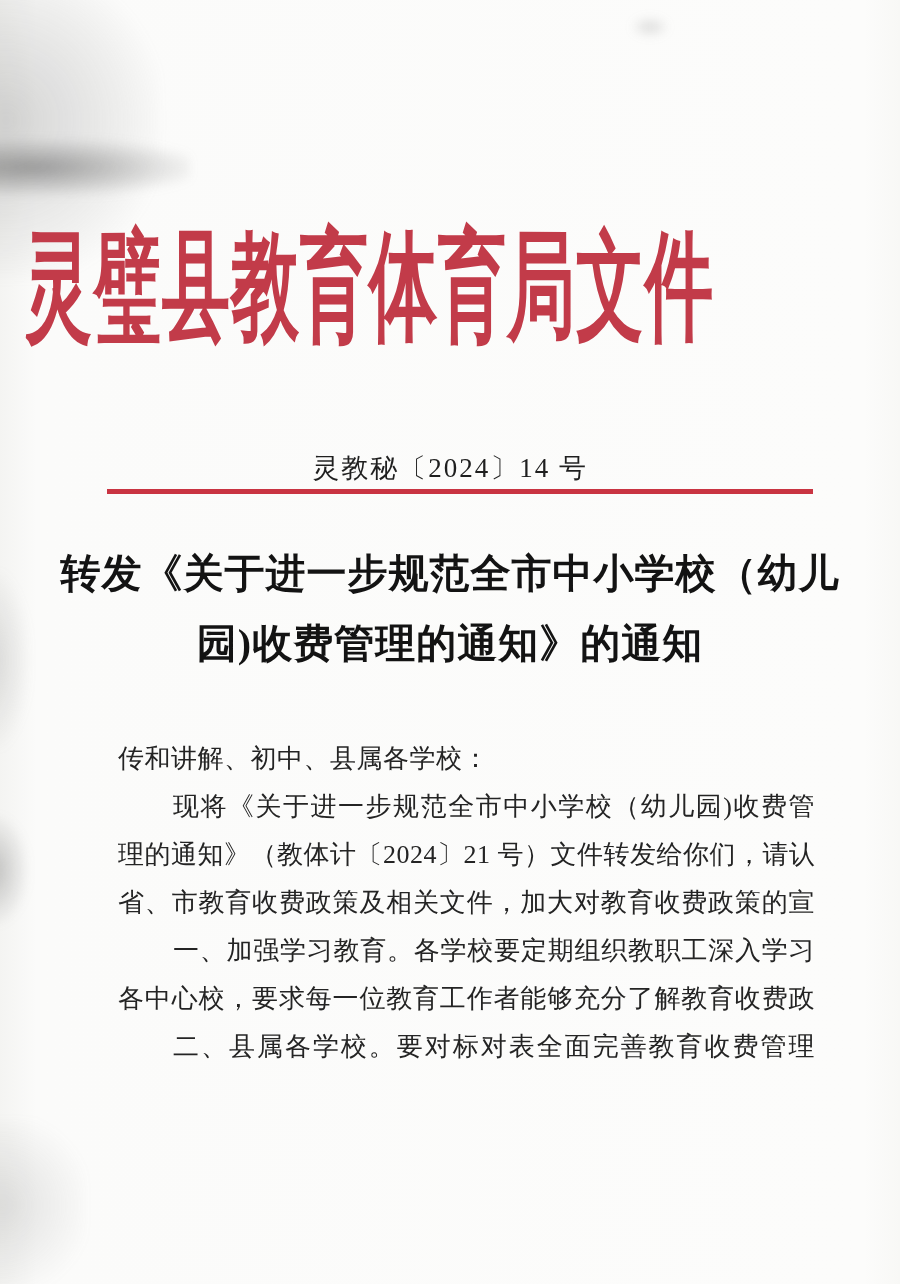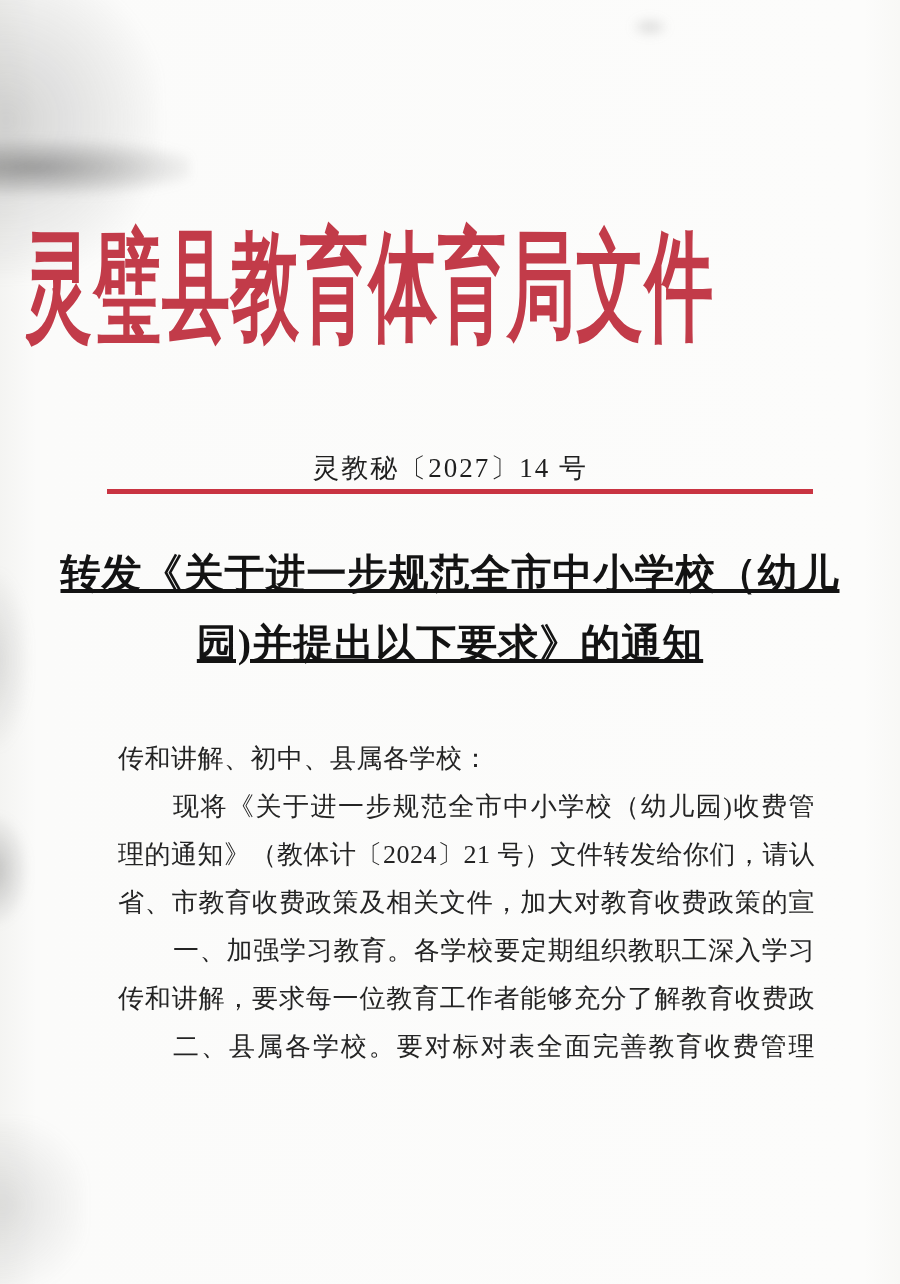--- a/index.html
+++ b/index.html
@@ -93,21 +93,20 @@
   
   .doc-title {
     position: absolute;
     top: 551px; left: 60px;
     width: 780px;
     text-align: center;
     font-weight: 700;
     font-size: 40px;
     color: #131313;
     letter-spacing: 1px;
-    text-decoration: underline;
   }
   .doc-title .t-line {
     line-height: 46px;
     margin-bottom: 24px;
     white-space: nowrap;
   }
 
   
   .body-text {
     position: absolute;
@@ -142,32 +141,32 @@
   <div class="artifact a-band"></div>
   <div class="artifact a-edge-mid"></div>
   <div class="artifact a-edge-low"></div>
   <div class="artifact a-bottom"></div>
   <div class="artifact a-dot-top"></div>
 
   <div class="agency-header">
     <span class="stretch" style="color: rgb(194, 59, 73);">灵璧县教育体育局文件</span>
   </div>
 
-  <div class="doc-number">灵教秘〔2027〕14 号</div>
+  <div class="doc-number">灵教秘〔2024〕14 号</div>
 
   <div class="red-rule" style="background: rgb(201, 52, 66);"></div>
 
   <div class="doc-title">
     <div class="t-line">转发《关于进一步规范全市中小学校（幼儿</div>
-    <div class="t-line">园)并提出以下要求》的通知</div>
+    <div class="t-line">园)收费管理的通知》的通知</div>
   </div>
 
   <div class="body-text">
     <div class="b-line short">传和讲解、初中、县属各学校：</div>
     <div class="b-line indent">现将《关于进一步规范全市中小学校（幼儿园)收费管</div>
     <div class="b-line">理的通知》（教体计〔2024〕21 号）文件转发给你们，请认</div>
     <div class="b-line">省、市教育收费政策及相关文件，加大对教育收费政策的宣</div>
     <div class="b-line indent">一、加强学习教育。各学校要定期组织教职工深入学习</div>
-    <div class="b-line">传和讲解，要求每一位教育工作者能够充分了解教育收费政</div>
+    <div class="b-line">各中心校，要求每一位教育工作者能够充分了解教育收费政</div>
     <div class="b-line indent">二、县属各学校。要对标对表全面完善教育收费管理</div>
   </div>
 
 </div>
 
 </body></html>

